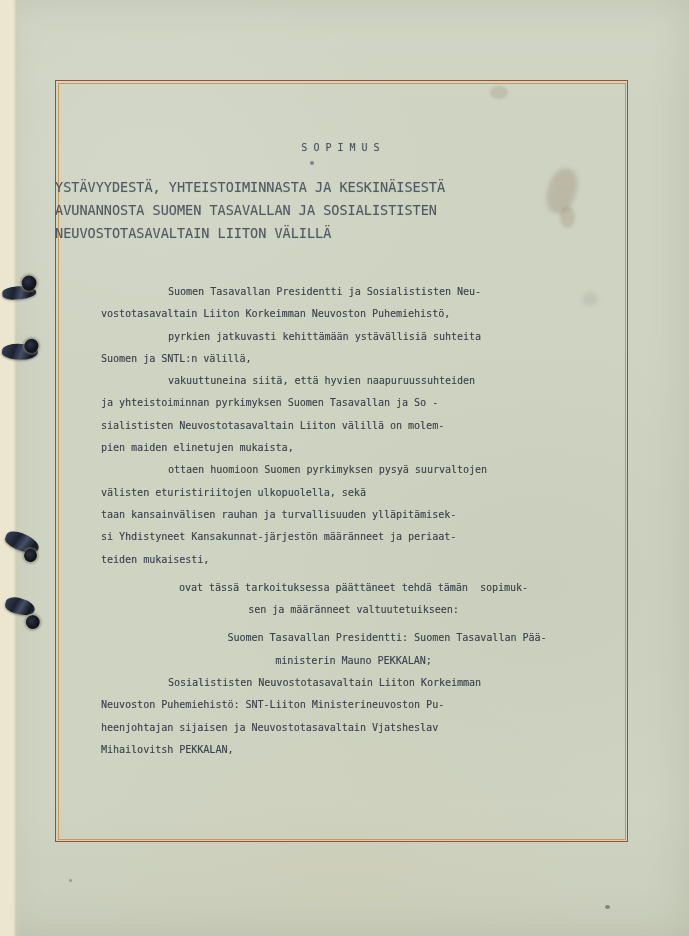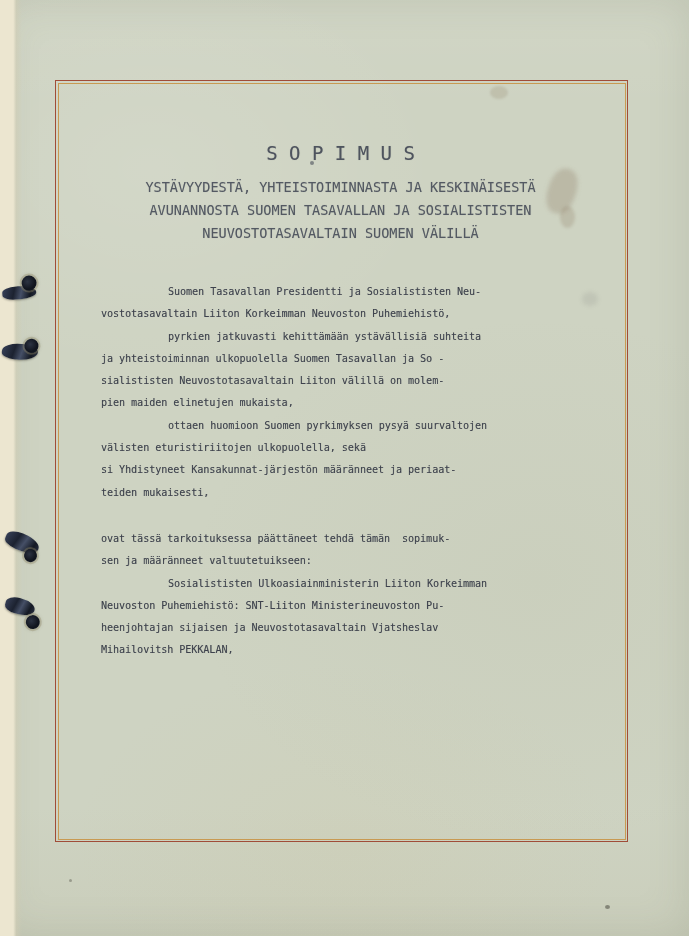--- a/index.html
+++ b/index.html
@@ -61,39 +61,39 @@
   .f3 { left: 4px;  top: 530px; width: 38px; height: 36px; transform: rotate(8deg); }
   .f3 .hole { left: 21px; top: 18px; width: 13px; height: 13px; }
   .f3 .lace { left: 0; top: 4px; width: 35px; height: 17px; transform: rotate(14deg); }
   .f4 { left: 6px;  top: 596px; width: 36px; height: 38px; transform: rotate(-6deg); }
   .f4 .hole { left: 19px; top: 20px; width: 14px; height: 14px; }
   .f4 .lace { left: 0; top: 2px; width: 30px; height: 16px; transform: rotate(20deg); }
   
   .content { position: absolute; inset: 0; color: var(--ink, #3e4450); }
   .title {
     position: absolute; left: 55px; top: 142px; width: 571px;
-    text-align: center; font-size: 19px;
+    text-align: center; font-size: 10px;
     color: rgba(68,74,86,0.88);
     text-shadow: 0 0 0.7px rgba(68,74,86,0.45);
     white-space: pre;
   }
   .subtitle {
     position: absolute; left: 55px; top: 176px; width: 571px;
-    text-align: center; font-size: 13.5px; line-height: 23px;
+    text-align: left; font-size: 13.5px; line-height: 23px;
     color: rgba(70,76,88,0.85);
     text-shadow: 0 0 0.7px rgba(70,76,88,0.4);
   }
   .doc-body {
     position: absolute; left: 101px; top: 281px; width: 505px;
     font-size: 10px; line-height: 22.3px;
     color: rgba(56,61,72,0.94);
     text-shadow: 0.3px 0.3px 0.5px rgba(56,61,72,0.38);
   }
   .para { margin: 0; }
-  .para.gap { margin-top: 24px; }
+  .para.gap { margin-top: 6px; text-align: center; }
   .ln { white-space: pre; }
   .ln.ind { padding-left: 67px; }
   
   .stain { position: absolute; border-radius: 50%; pointer-events: none; }
   .st-a { left: 490px; top: 86px;  width: 18px; height: 13px; background: rgba(120,92,62,0.16); filter: blur(1px); }
   .st-b { left: 548px; top: 168px; width: 28px; height: 46px; background: rgba(112,82,56,0.20); filter: blur(2px); transform: rotate(18deg); border-radius: 45%; }
   .st-c { left: 560px; top: 206px; width: 15px; height: 22px; background: rgba(118,88,60,0.18); filter: blur(1.5px); }
   .st-d { left: 582px; top: 292px; width: 16px; height: 14px; background: rgba(100,100,100,0.12); filter: blur(2px); }
   .dot-1 { left: 310px; top: 161px; width: 4px; height: 4px; background: rgba(62,68,80,0.55); }
   .dot-2 { left: 605px; top: 905px; width: 5px; height: 4px; background: rgba(75,75,65,0.55); filter: blur(0.4px); }
@@ -135,58 +135,65 @@
   <div class="stain dot-2"></div>
   <div class="stain dot-3"></div>
 
   <div class="content">
 
     <div class="title">S O P I M U S</div>
 
     <div class="subtitle">
       <div class="ln">YSTÄVYYDESTÄ, YHTEISTOIMINNASTA JA KESKINÄISESTÄ</div>
       <div class="ln">AVUNANNOSTA SUOMEN TASAVALLAN JA SOSIALISTISTEN</div>
-      <div class="ln">NEUVOSTOTASAVALTAIN SUOMEN VÄLILLÄ</div>
+      <div class="ln">NEUVOSTOTASAVALTAIN LIITON VÄLILLÄ</div>
     </div>
 
     <div class="doc-body">
 
       <div class="para">
         <div class="ln ind">Suomen Tasavallan Presidentti ja Sosialististen Neu-</div>
         <div class="ln">vostotasavaltain Liiton Korkeimman Neuvoston Puhemiehistö,</div>
       </div>
 
       <div class="para">
         <div class="ln ind">pyrkien jatkuvasti kehittämään ystävällisiä suhteita</div>
+        <div class="ln">Suomen ja SNTL:n välillä,</div>
       </div>
 
       <div class="para">
-        <div class="ln">ja yhteistoiminnan ulkopuolella Suomen Tasavallan ja So -</div>
+        <div class="ln ind">vakuuttuneina siitä, että hyvien naapuruussuhteiden</div>
+        <div class="ln">ja yhteistoiminnan pyrkimyksen Suomen Tasavallan ja So -</div>
         <div class="ln">sialististen Neuvostotasavaltain Liiton välillä on molem-</div>
         <div class="ln">pien maiden elinetujen mukaista,</div>
       </div>
 
       <div class="para">
         <div class="ln ind">ottaen huomioon Suomen pyrkimyksen pysyä suurvaltojen</div>
         <div class="ln">välisten eturistiriitojen ulkopuolella, sekä</div>
       </div>
 
       <div class="para">
+        <div class="ln">taan kansainvälisen rauhan ja turvallisuuden ylläpitämisek-</div>
         <div class="ln">si Yhdistyneet Kansakunnat-järjestön määränneet ja periaat-</div>
         <div class="ln">teiden mukaisesti,</div>
       </div>
 
       <div class="para gap">
         <div class="ln">ovat tässä tarkoituksessa päättäneet tehdä tämän  sopimuk-</div>
         <div class="ln">sen ja määränneet valtuutetuikseen:</div>
       </div>
 
+      <div class="para gap">
+        <div class="ln ind">Suomen Tasavallan Presidentti: Suomen Tasavallan Pää-</div>
+        <div class="ln">ministerin Mauno PEKKALAN;</div>
+      </div>
 
       <div class="para">
-        <div class="ln ind">Sosialististen Ulkoasiainministerin Liiton Korkeimman</div>
+        <div class="ln ind">Sosialististen Neuvostotasavaltain Liiton Korkeimman</div>
         <div class="ln">Neuvoston Puhemiehistö: SNT-Liiton Ministerineuvoston Pu-</div>
         <div class="ln">heenjohtajan sijaisen ja Neuvostotasavaltain Vjatsheslav</div>
         <div class="ln">Mihailovitsh PEKKALAN,</div>
       </div>
 
     </div>
   </div>
 </div>
 
 </body></html>

